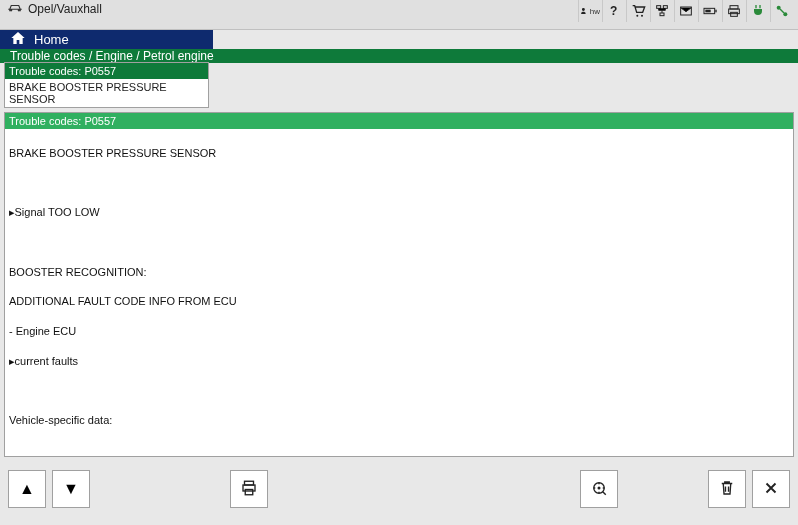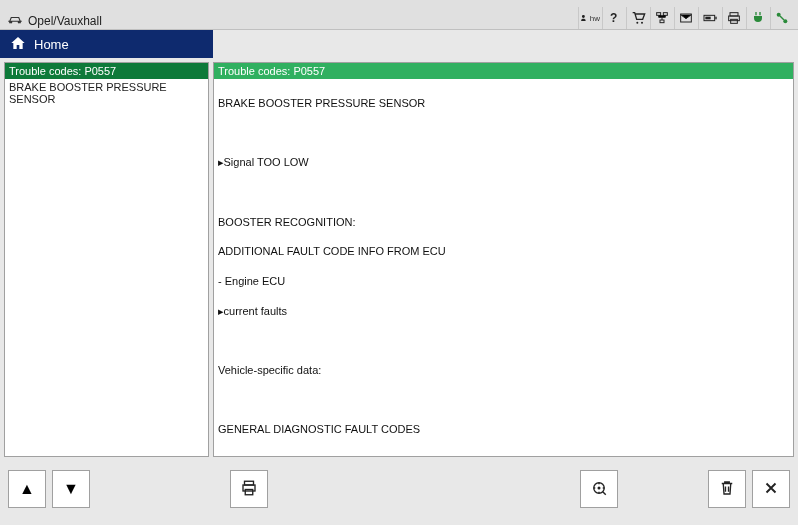--- a/index.html
+++ b/index.html
@@ -2,48 +2,48 @@
 <html><head>
 <meta charset="utf-8">
 <style>
   * { box-sizing: border-box; margin: 0; padding: 0; }
   html, body { width: 798px; height: 525px; font-family: Arial, sans-serif; font-size: 12px; background: #e8e8e8; overflow: hidden; }
   
   .topbar {
     height: 30px;
     background: #e0e0e0;
     display: flex;
-    align-items: flex-end;
+    align-items: flex-start;
     padding: 0 6px;
     border-bottom: 1px solid #c0c0c0;
   }
   .topbar-left { display: flex; align-items: center; gap: 4px; flex: 1; }
   .topbar-right { display: flex; align-items: center; gap: 2px; }
   .car-icon { width: 18px; height: 14px; }
   .brand-label { color: #222; font-size: 12px; }
   .top-icon {
     width: 22px; height: 22px; display: flex; align-items: center; justify-content: center;
     color: #333; border-left: 1px solid #c8c8c8; cursor: pointer;
   }
   .top-icon.green { color: #2a8a3a; }
   .top-icon svg { width: 16px; height: 16px; }
 
-  .navbar { height: 28px; display: flex; }
+  .navbar { height: 28px; display: flex; flex-direction: column; }
   .nav-home {
     width: 213px; background: #0e2a6e; color: #fff;
     display: flex; align-items: center; padding: 0 10px; gap: 8px;
     font-size: 13px; cursor: pointer;
   }
   .nav-home svg { width: 16px; height: 16px; fill: #fff; }
   .nav-breadcrumb {
     flex: 1; background: #0e7a3a; color: #fff;
     display: flex; align-items: center; padding: 0 10px; font-size: 12px;
   }
 
-  .content { display: flex; height: 403px; padding: 4px; gap: 4px; }
+  .content { display: flex; height: 403px; padding: 4px; gap: 4px; flex-direction: column; }
   .left-pane {
     width: 205px; border: 1px solid #a0a0a0; background: #fff; overflow: hidden;
   }
   .list-item-title {
     background: #0e7a3a; color: #fff; padding: 2px 4px; font-size: 11px;
   }
   .list-item-sub { color: #222; padding: 2px 4px; font-size: 11px; }
 
   .right-pane {
     flex: 1; border: 1px solid #a0a0a0; background: #fff; overflow: auto;
@@ -145,20 +145,23 @@
 
 <div class="navbar">
   <div class="nav-home">
     <span>
       <svg viewBox="0 0 24 24">
           <path d="M12 3l10 9h-3v9h-5v-6h-4v6H5v-9H2z"></path>
         </svg>
     </span>
     <span>Home</span>
   </div>
+  <div class="nav-breadcrumb">
+    <span>Trouble codes / Engine / Petrol engine</span>
+  </div>
 </div>
 
 <div class="content">
   <div class="left-pane">
     <div>
       <div class="list-item-title">Trouble codes: P0557</div>
       <div class="list-item-sub">BRAKE BOOSTER PRESSURE SENSOR</div>
     </div>
   </div>
 

